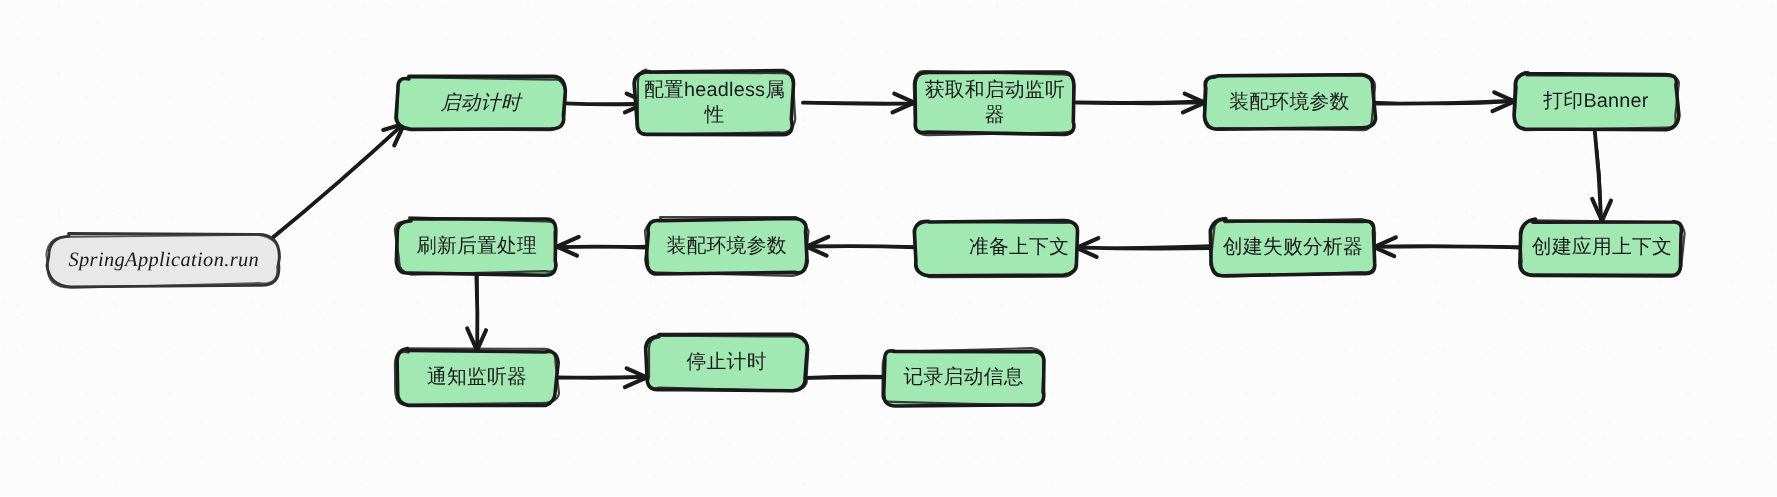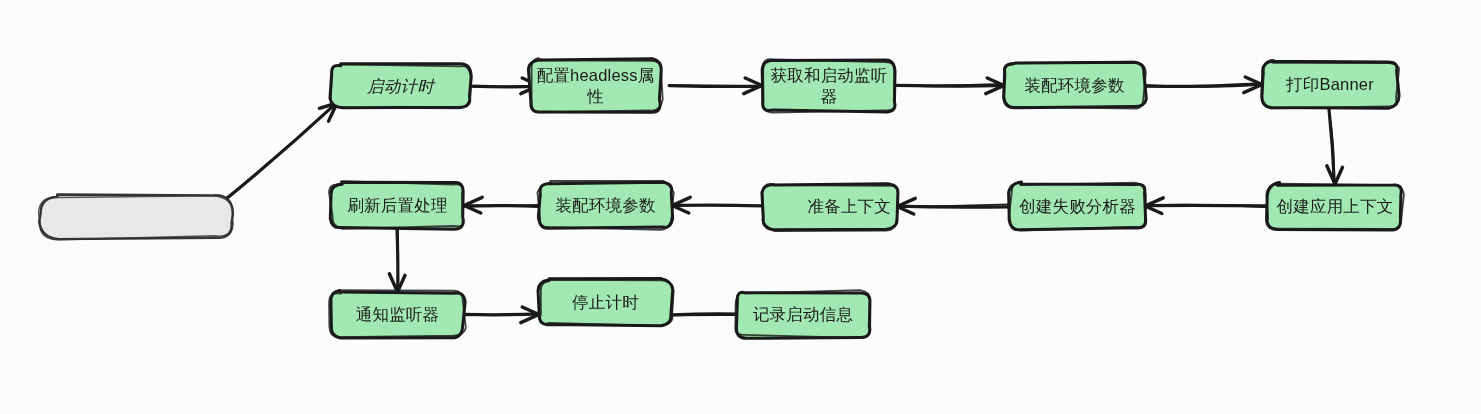--- a/index.html
+++ b/index.html
@@ -138,20 +138,21 @@
       <path d="M 746.1991634982535 306.99720766370393 L 763 314.5" fill="none" stroke="#1a1a1a" stroke-width="3.4" stroke-linecap="round" stroke-linejoin="round"></path>
     </svg>
   <div id="node-layer">
       <div class="node node-start" style="left: 40px; top: 196px; width: 193px; height: 42px;">
         <div class="sk">
           <svg width="193" height="42" viewBox="0 0 193 42">
             <path d="M 17.17982832229688 -1.4633247374851839 L 173.92926263833849 -0.6564966197388696 Q 193.14237499318196 -1.4122596739848423 192.76254205767182 18.69439735519439 L 192.16569709813487 23.6506505018336 Q 194.49763183737994 42.75438842883072 176.05648193483077 41.78779907291187 L 19.241992188823406 43.077166749293525 Q 1.4768188490890055 42.492022706052296 -0.8601318355929721 25.533148290185792 L 0.6557113657964913 17.317088318298147 Q 0.5821762095122488 1.3517562879956124 17.41098480271687 0.9418930065547549 Z" fill="#e8e8e8" stroke="#333333" stroke-width="2.4" stroke-linejoin="round" stroke-linecap="round"></path>
             <path d="M 19.35559482740033 1.4523416536172582 L 174.03837070522755 -0.2563375463971578 Q 193.68608799115106 1.7635965365746975 193.10265293228562 18.937925149471464 L 190.89822177891537 26.1736796593171 Q 192.95537166695826 42.221962548430064 174.9670873652059 39.8380361557184 L 19.07692329589134 43.827873422590955 Q -1.9103071211419569 43.83895143458571 0.004501963688294631 25.62967953860279 L -1.455164098392783 16.264164912916797 Q -0.04070989985052014 -0.6170295707960751 19.197317506464813 1.3435707108786195 Z" fill="none" stroke="#333333" stroke-width="1.488" stroke-linejoin="round" stroke-linecap="round" opacity="0.82"></path>
           </svg>
         </div>
+        <span class="node-label">SpringApplication.run</span>
       </div>
       <div class="node node-process" style="left: 331px; top: 65px; width: 139px; height: 42px; font-style: italic;">
         <div class="sk">
           <svg width="139" height="42" viewBox="0 0 139 42">
             <path d="M 9.686657715442896 -1.373040771378689 L 129.66044931517004 -1.3216022490158688 Q 139.64166231259782 -1.0582527158121824 140.16023798117425 11.035440446173512 L 138.48783149769895 31.542987442548846 Q 140.50889167930413 41.96823463512968 128.5967731481403 42.36450233550952 L 11.463389970298573 42.83042335623429 Q 0.15971870504306587 41.422443008898966 -1.06170158361164 33.36731920380486 L 0.6551452647220088 8.95147705103805 Q 0.004766941817834436 -1.4566059111881098 9.773138142271497 0.7819877635603714 Z" fill="#a2e8b2" stroke="#1a1a1a" stroke-width="3" stroke-linejoin="round" stroke-linecap="round"></path>
             <path d="M 9.543946934558427 -0.7398859970922983 L 130.49634790592657 1.3143979088935993 Q 137.6543091777965 -0.19712005760386597 140.5096723096956 11.597202255109885 L 139.31091551897623 31.407126189026574 Q 137.80375723885547 42.640350426566016 127.39832515744415 43.39920572210066 L 8.179836511788814 42.57141894231151 Q -0.5015835754115059 42.61906576287889 -0.05417985816215159 31.443492794802175 L 0.6673510564804781 11.919659330379059 Q 0.16286268344282298 -1.1934014315686197 7.94197429425175 0.23199217432737 Z" fill="none" stroke="#1a1a1a" stroke-width="1.8599999999999999" stroke-linejoin="round" stroke-linecap="round" opacity="0.82"></path>
           </svg>
         </div>
         <span class="node-label">启动计时</span>
       </div>

